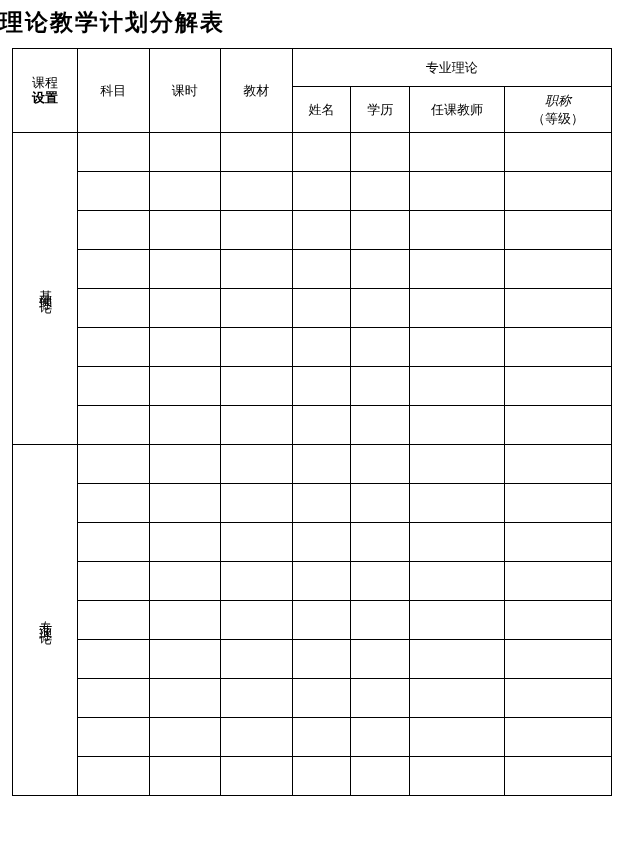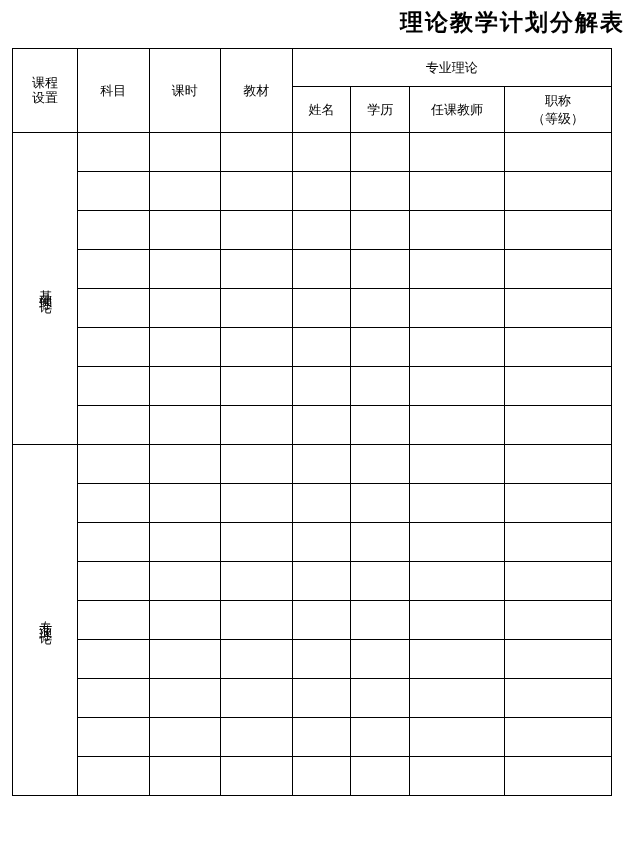--- a/index.html
+++ b/index.html
@@ -14,26 +14,26 @@
     color: #000000;
     overflow: hidden;
   }
   .page {
     position: relative;
     width: 625px;
     height: 852px;
     box-sizing: border-box;
   }
   .doc-title {
-    text-align: right;
+    text-align: left;
     font-family: "Liberation Serif", "DejaVu Serif", serif;
     font-weight: bold;
     font-size: 23px;
     letter-spacing: 2px;
-    margin: 8px 0 10px 0;
+    margin: 8px 13px 10px 0;
     line-height: 30px;
   }
   .table-wrap {
     padding: 0 12px;
     box-sizing: border-box;
   }
   table.plan {
     border-collapse: collapse;
     width: 600px;
     table-layout: fixed;
@@ -68,22 +68,22 @@
     letter-spacing: 4px;
     display: inline-block;
     line-height: 1.25em;
     font-size: 13px;
   }
   .group-cell {
     vertical-align: middle;
   }
   .data-row td { height: 38px; }
   .title-cell .line1 { display: block; font-family: Liberation Serif, serif; }
-  .title-cell .line2 { display: block; }
-  .head-two .line1 { display: block; }
+  .title-cell .line2 { display: block; font-weight: bold; }
+  .head-two .line1 { display: block; font-style: italic; }
   .head-two .line2 { display: block; }
 </style>
 </head>
 <body>
 
 <div class="page">
 
   <div class="doc-title">理论教学计划分解表</div>
 
   <div class="table-wrap">

